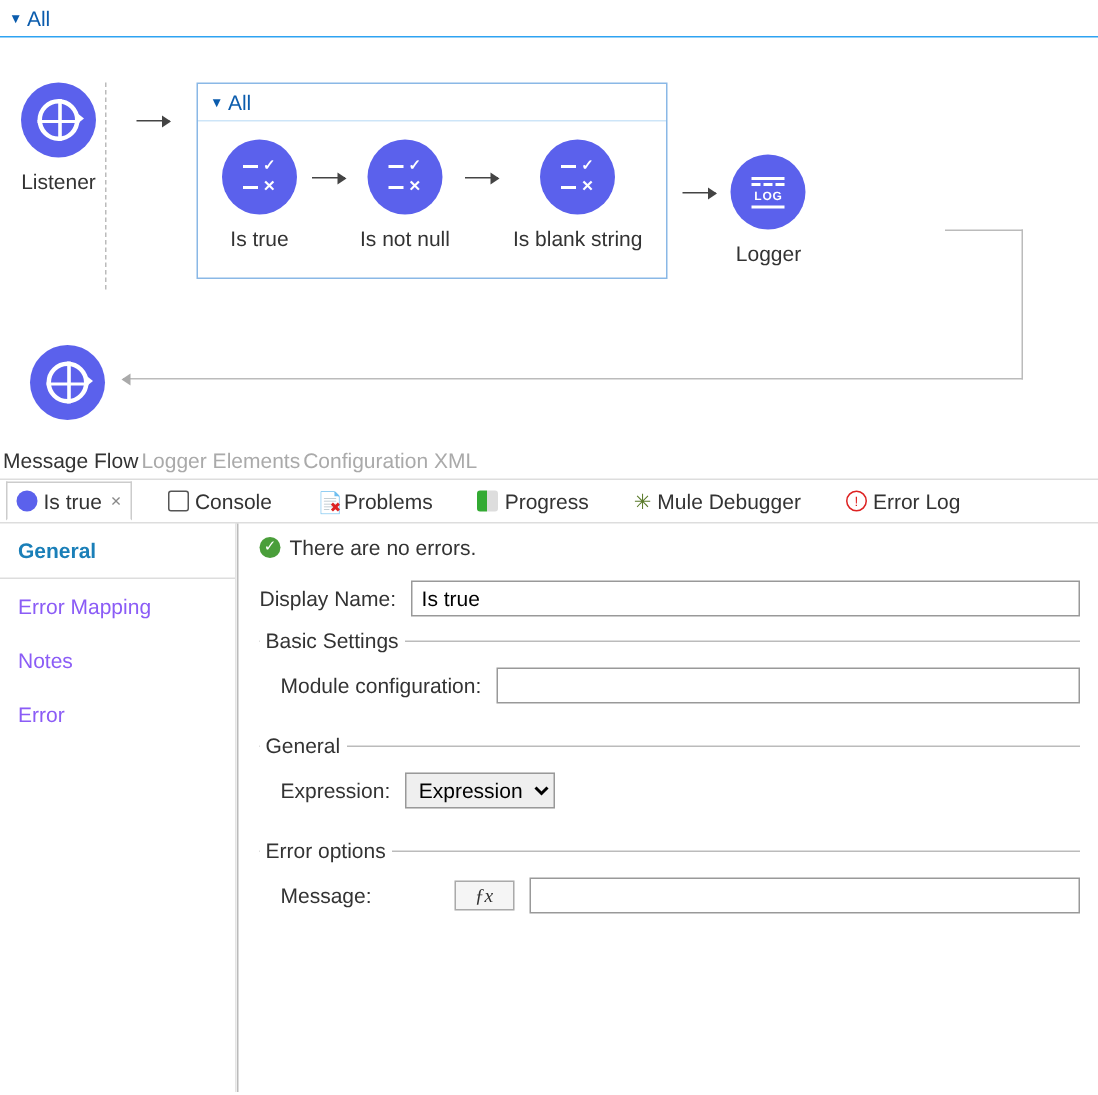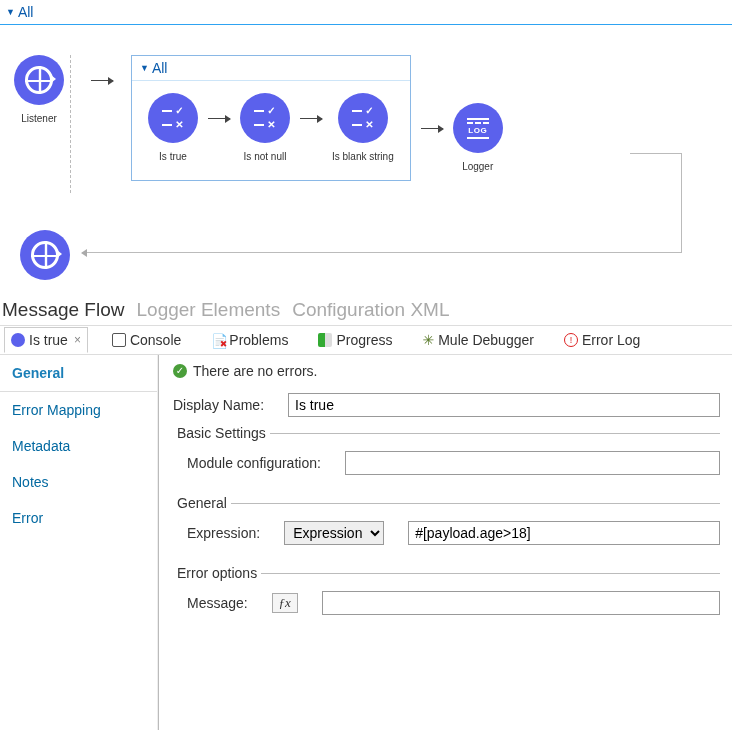--- a/index.html
+++ b/index.html
@@ -7,21 +7,21 @@
   
   
   .canvas { position: relative; height: 295px; border-bottom: 1px solid transparent; }
   .scope-header { display: flex; align-items: center; gap: 3px; color: #0b5cad; padding: 4px 6px; border-bottom: 1px solid #2ea3f2; }
   .tri { font-size: 9px; color: #0b5cad; }
   .scope-label { color: #0b5cad; }
   
   .flow-row { position: absolute; top: 55px; left: 14px; display: flex; align-items: flex-start; }
   .node { display: flex; flex-direction: column; align-items: center; }
   .node-icon { width: 50px; height: 50px; border-radius: 50%; background: #5b61ec; display: flex; align-items: center; justify-content: center; }
-  .node-label { margin-top: 8px; font-size: 10px; text-align: center; color: #333; max-width: 90px; }
+  .node-label { margin-top: 8px; font-size: 14px; text-align: center; color: #333; max-width: 90px; }
   
   .arrow { margin: 0 10px; display: flex; align-items: center; height: 50px; }
   .arrow-line { width: 22px; height: 1px; background: #444; position: relative; }
   .arrow-line::after { content: ""; position: absolute; right: -1px; top: -3px; width: 0; height: 0; border-left: 6px solid #444; border-top: 4px solid transparent; border-bottom: 4px solid transparent; }
   
   .inner-scope { border: 1px solid #8ab8e6; background: #fff; padding: 0; margin-left: 8px; }
   .inner-scope .scope-header { border-bottom: 1px solid #cde5f8; padding: 4px 8px; }
   .inner-scope-body { padding: 12px 16px 18px; display: flex; align-items: flex-start; }
   
   .dashed-vert { border-left: 1px dashed #bbb; height: 138px; margin: 0 10px 0 6px; }
@@ -43,58 +43,58 @@
   .validation-line { width: 10px; height: 2px; background: #fff; margin-top: 4px; }
   .validation-mark { font-size: 10px; color: #fff; font-weight: bold; line-height: 10px; }
   
   .log-stack { display: flex; flex-direction: column; gap: 2px; align-items: center; }
   .log-line { width: 22px; height: 2px; background: #fff; }
   .log-text { font-size: 8px; color: #fff; font-weight: bold; letter-spacing: 0.5px; }
   .log-line.dashed { width: 22px; background: transparent; display: flex; justify-content: space-between; }
   .log-line.dashed span { width: 6px; height: 2px; background: #fff; }
   
   
-  .editor-tabs { display: flex; gap: 12px; padding: 4px 2px; font-size: 19px; color: #aaa; }
+  .editor-tabs { display: flex; gap: 2px; padding: 4px 2px; font-size: 14px; color: #aaa; }
   .editor-tabs .active { color: #333; }
   
   
   .props-tabs { display: flex; align-items: center; gap: 18px; border-top: 1px solid #ddd; border-bottom: 1px solid #ddd; padding: 2px 4px; height: 30px; }
   .props-tab { display: flex; align-items: center; gap: 4px; padding: 4px 6px; cursor: pointer; }
   .props-tab.active { background: #fff; border: 1px solid #ccc; border-bottom: 1px solid #fff; }
   .tab-icon { width: 14px; height: 14px; display: inline-block; border-radius: 2px; }
   .ic-istrue { background: #5b61ec; border-radius: 50%; }
   .ic-console { border: 1px solid #555; }
   .ic-problems { background: #fff; position: relative; }
   .ic-problems::after { content: "✖"; font-size: 9px; color: #d22; position: absolute; right: -2px; bottom: -2px; }
   .ic-progress { background: linear-gradient(90deg, #3a3 50%, #ddd 50%); }
   .ic-debug { color: #5a7a2a; font-size: 14px; }
   .ic-err { border-radius: 50%; border: 1px solid #d22; color: #d22; font-size: 9px; text-align: center; line-height: 12px; }
   .tab-close { color: #888; font-size: 12px; margin-left: 2px; }
   
   .props-body { display: flex; height: calc(730px - 295px - 26px - 30px); border-top: none; }
   .props-sidebar { width: 159px; border-right: 2px solid #bbb; position: relative; }
   .props-sidebar::after { content: ""; position: absolute; right: -1px; top: 0; bottom: 0; width: 1px; background: #eee; }
-  .side-item { padding: 10px 12px; color: #0369a1; cursor: pointer; }
+  .side-item { padding: 10px 12px; color: #8b5cf6; cursor: pointer; }
   .side-item.active { color: #1a7fb8; font-weight: 600; border-bottom: 1px solid #ddd; }
   
   .props-form { flex: 1; padding: 8px 12px 12px 14px; overflow: hidden; }
   .status-row { display: flex; align-items: center; gap: 6px; margin-bottom: 14px; }
   .ok-icon { width: 14px; height: 14px; border-radius: 50%; background: #4a9e3a; color: #fff; font-size: 10px; text-align: center; line-height: 14px; }
   
-  .form-row { display: flex; align-items: center; gap: 24px; margin-bottom: 6px; }
+  .form-row { display: flex; align-items: center; gap: 10px; margin-bottom: 6px; }
   .form-row label { white-space: nowrap; }
   .form-row input[type=text] { flex: 1; height: 24px; border: 1px solid #999; padding: 0 6px; font-size: 14px; }
   
   fieldset { border: 1px solid #bbb; border-left: none; border-right: none; border-bottom: none; padding: 10px 0 6px 0; margin-top: 8px; }
   fieldset.box { border: none; border-top: 1px solid #bbb; }
   legend { padding: 0 4px; color: #333; margin-top: 25px; }
   .indent { padding-left: 14px; }
   
   select { height: 24px; border: 1px solid #999; font-size: 14px; padding: 0 4px; }
-  .fx { display: inline-flex; align-items: center; justify-content: center; width: 26px; height: 20px; border: 1px solid #aaa; font-style: italic; font-family: serif; font-size: 13px; background: #f5f5f5; }
+  .fx { display: inline-flex; align-items: center; justify-content: center; width: 40px; height: 20px; border: 1px solid #aaa; font-style: italic; font-family: serif; font-size: 13px; background: #f5f5f5; margin-left: 45px; }
 </style>
 </head>
 <body>
 
 <div class="canvas">
   <div class="scope-header">
     <span class="tri">▼</span>
     <span class="scope-label">All</span>
   </div>
 
@@ -241,21 +241,20 @@
   <div class="props-tab">
     <span class="tab-icon ic-err">!</span>
     <span>Error Log</span>
   </div>
 </div>
 
 <div class="props-body">
   <div class="props-sidebar">
     <div class="side-item active">General</div>
     <div class="side-item">Error Mapping</div>
-    <div class="side-item">Metadata</div>
     <div class="side-item">Notes</div>
     <div class="side-item">Error</div>
   </div>
 
   <div class="props-form">
     <div class="status-row">
       <span class="ok-icon">✓</span>
       <span>There are no errors.</span>
     </div>
 
@@ -272,21 +271,20 @@
       </div>
     </fieldset>
 
     <fieldset class="box">
       <legend>General</legend>
       <div class="form-row indent">
         <label>Expression:</label>
         <select>
           <option>Expression</option>
         </select>
-        <input type="text" value="#[payload.age&gt;18]" style="">
       </div>
     </fieldset>
 
     <fieldset class="box">
       <legend>Error options</legend>
       <div class="form-row indent">
         <label>Message:</label>
         <span class="fx">ƒx</span>
         <input type="text" value="" style="">
       </div>

